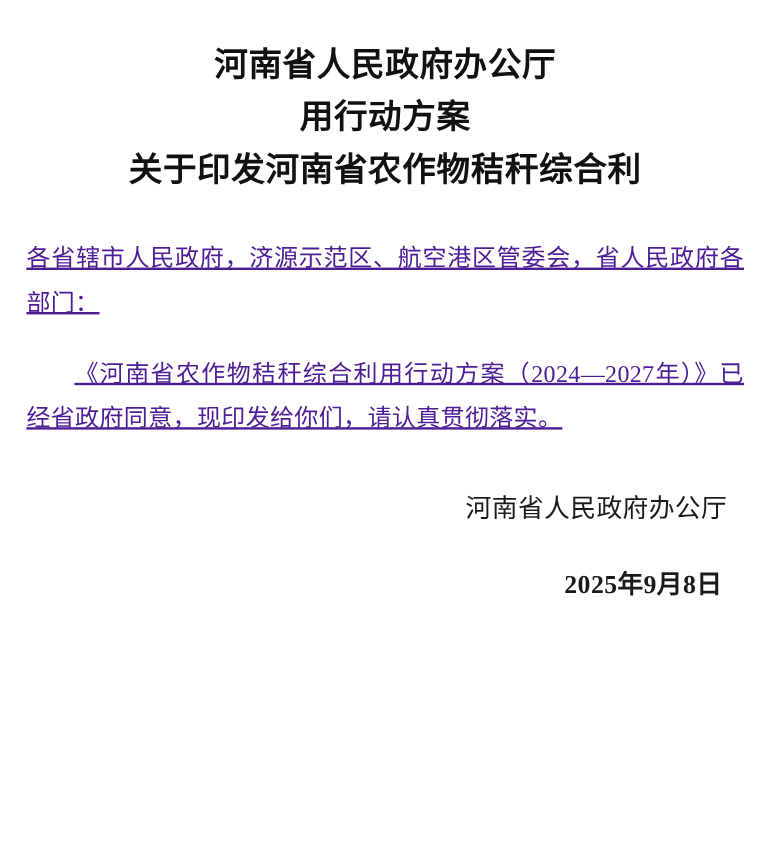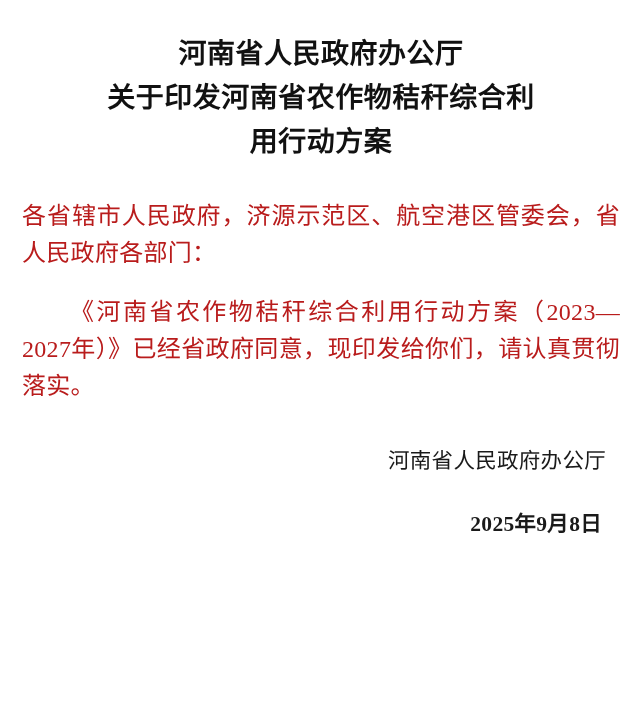--- a/index.html
+++ b/index.html
@@ -43,27 +43,28 @@
     font-size: 17px;
     margin-top: 26px;
     margin-bottom: 0;
   }
   .body-block {
     margin-top: 34px;
     padding: 0 4px;
   }
   .para {
     font-family: "Liberation Serif", "DejaVu Serif", serif;
-    font-size: 24px;
+    font-size: 20px;
     line-height: 37px;
-    color: #b91c1c;
+    color: #4c1d95;
     text-align: justify;
     text-justify: inter-ideograph;
     margin: 0 0 22px 0;
     letter-spacing: 0.3px;
+    text-decoration: underline;
   }
   .para.indent {
     text-indent: 2em;
   }
   .sign {
     font-family: "Liberation Serif", "DejaVu Serif", serif;
     font-size: 21.5px;
     line-height: 37px;
     color: #1a1a1a;
     text-align: right;
@@ -80,25 +81,25 @@
     font-weight: bold;
   }
 </style>
 </head>
 <body>
 
 <div class="page">
 
   <h1 class="doc-title">
     <span class="line">河南省人民政府办公厅</span>
+    <span class="line">用行动方案</span>
     <span class="line">关于印发河南省农作物秸秆综合利</span>
-    <span class="line">用行动方案</span>
   </h1>
 
 
   <div class="body-block">
     <p class="para">各省辖市人民政府，济源示范区、航空港区管委会，省人民政府各部门：</p>
-    <p class="para indent">《河南省农作物秸秆综合利用行动方案（2023—2027年）》已经省政府同意，现印发给你们，请认真贯彻落实。</p>
+    <p class="para indent">《河南省农作物秸秆综合利用行动方案（2024—2027年）》已经省政府同意，现印发给你们，请认真贯彻落实。</p>
     <p class="sign office">河南省人民政府办公厅</p>
     <p class="sign date">2025年9月8日</p>
   </div>
 
 </div>
 
 </body></html>

